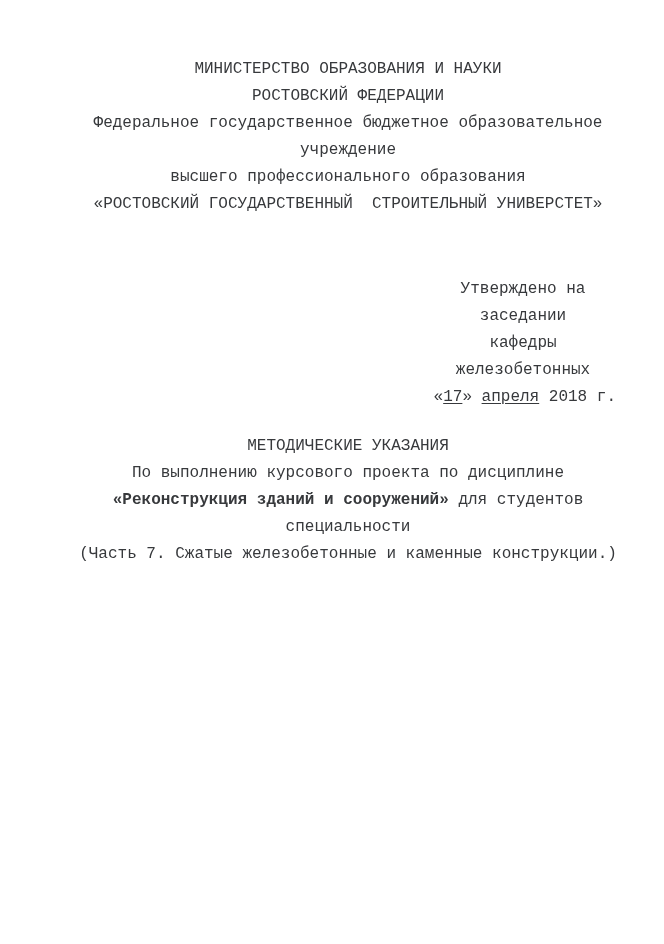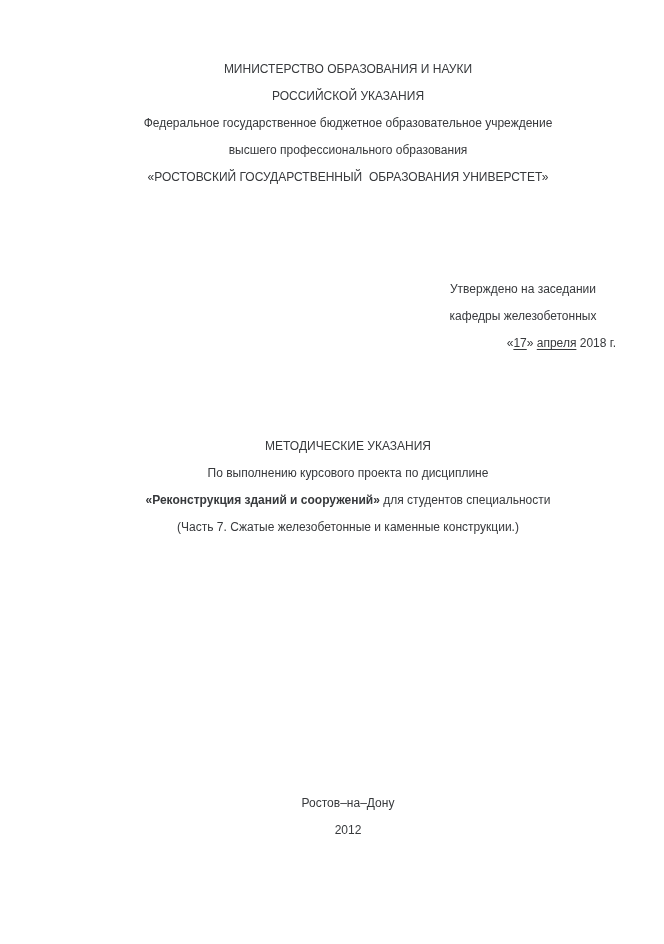--- a/index.html
+++ b/index.html
@@ -3,22 +3,22 @@
 <meta charset="utf-8">
 <title>Титульный лист — Методические указания</title>
 <style>
   * { margin: 0; padding: 0; box-sizing: border-box; }
   html, body { background: #ffffff; }
   .page {
     position: relative;
     width: 664px;
     height: 944px;
     background: #ffffff;
-    font-family: Liberation Sans, sans-serif;
-    font-size: 12px;
+    font-family: Liberation Mono, monospace;
+    font-size: 16px;
     line-height: 27px;
     color: #37393c;
     overflow: hidden;
   }
   .block {
     position: absolute;
     left: 62px;
     width: 572px;
     text-align: center;
   }
@@ -37,37 +37,33 @@
   .b { font-weight: bold; }
   .u { text-decoration: underline; text-underline-offset: 2px; }
 </style>
 </head>
 <body>
 
 <div class="page">
 
   <div class="block header-block">
     <div class="line">МИНИСТЕРСТВО ОБРАЗОВАНИЯ И НАУКИ</div>
-    <div class="line">РОССИЙСКОЙ УКАЗАНИЯ</div>
+    <div class="line">РОСТОВСКИЙ ФЕДЕРАЦИИ</div>
     <div class="line">Федеральное государственное бюджетное образовательное учреждение</div>
     <div class="line">высшего профессионального образования</div>
-    <div class="line">«РОСТОВСКИЙ ГОСУДАРСТВЕННЫЙ  ОБРАЗОВАНИЯ УНИВЕРСТЕТ»</div>
+    <div class="line">«РОСТОВСКИЙ ГОСУДАРСТВЕННЫЙ  СТРОИТЕЛЬНЫЙ УНИВЕРСТЕТ»</div>
   </div>
 
   <div class="approval-block">
     <div class="line">Утверждено на заседании</div>
     <div class="line">кафедры железобетонных</div>
     <div class="line date-line"><span>«</span><span class="u">17</span><span>» </span><span class="u">апреля</span><span> 2018 г.</span></div>
   </div>
 
   <div class="block title-block">
     <div class="line">МЕТОДИЧЕСКИЕ УКАЗАНИЯ</div>
     <div class="line">По выполнению курсового проекта по дисциплине</div>
     <div class="line"><span class="b">«Реконструкция зданий и сооружений»</span><span> для студентов специальности</span></div>
     <div class="line">(Часть 7. Сжатые железобетонные и каменные конструкции.)</div>
   </div>
 
-  <div class="block footer-block">
-    <div class="line">Ростов–на–Дону</div>
-    <div class="line">2012</div>
-  </div>
 
 </div>
 
 </body></html>

